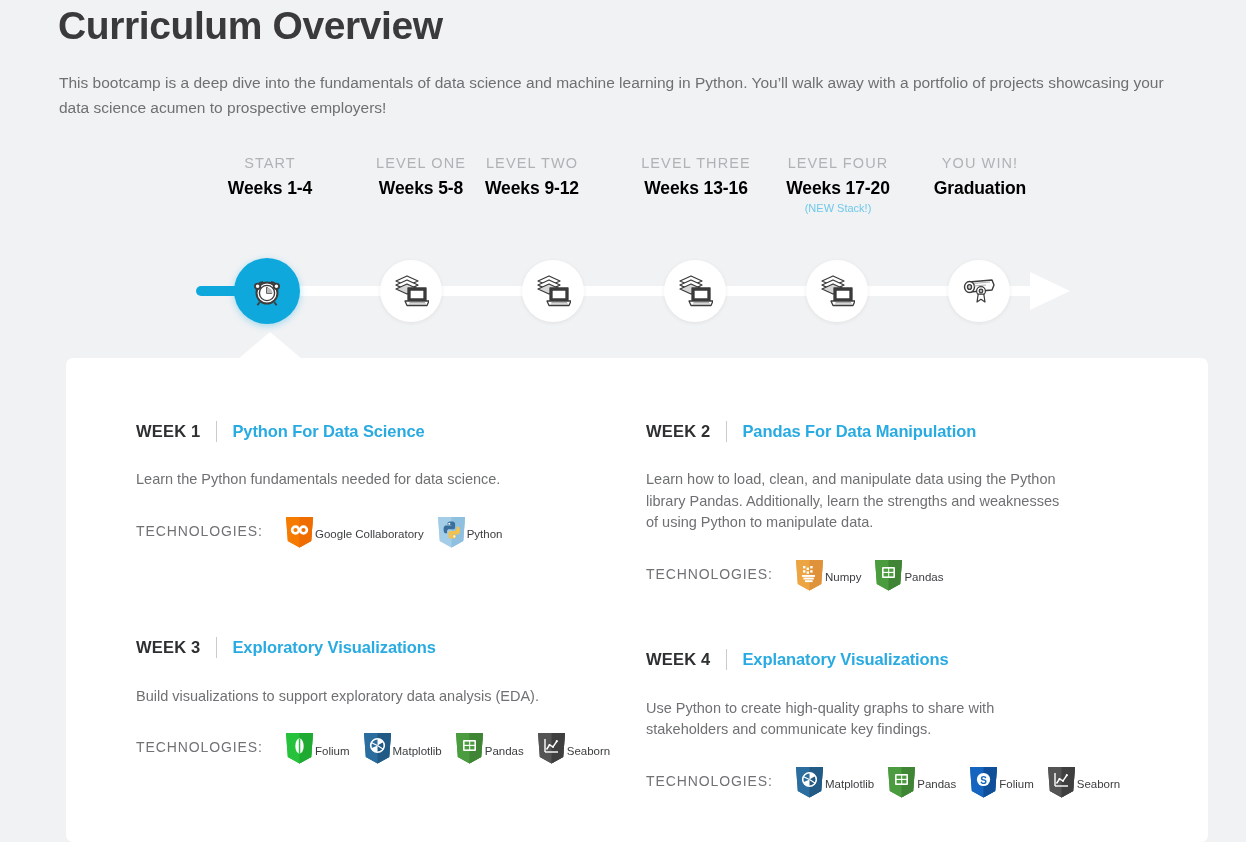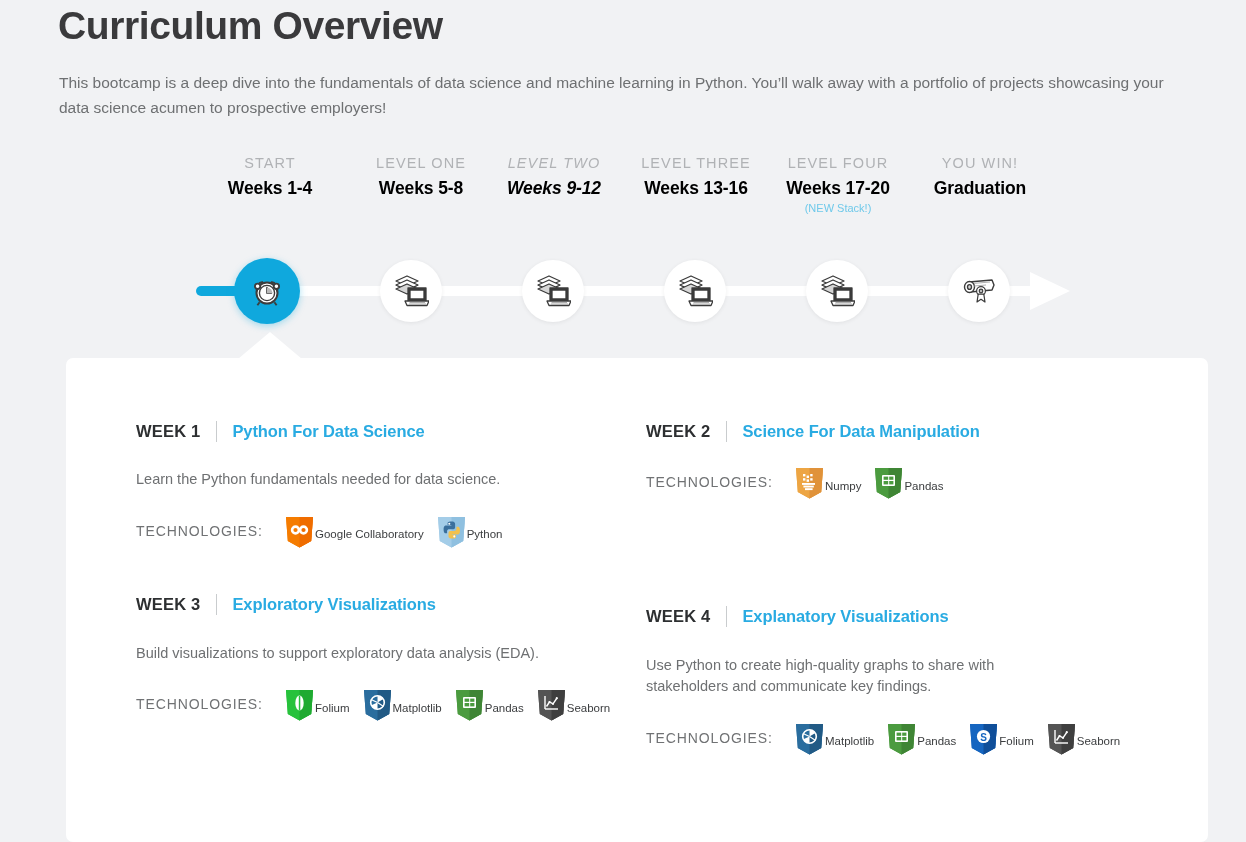--- a/index.html
+++ b/index.html
@@ -131,21 +131,21 @@
     <div class="track-arrow"></div>
     <div id="stages-host">
         <div class="stage" style="left: 185px;">
           <div class="stage-level">START</div>
      <div class="stage-weeks">Weeks 1-4</div>
         </div>
         <div class="stage" style="left: 336px;">
           <div class="stage-level">LEVEL ONE</div>
      <div class="stage-weeks">Weeks 5-8</div>
         </div>
-        <div class="stage" style="left: 469px; font-style: italic;">
+        <div class="stage" style="left: 447px;">
           <div class="stage-level">LEVEL TWO</div>
      <div class="stage-weeks">Weeks 9-12</div>
         </div>
         <div class="stage" style="left: 611px;">
           <div class="stage-level">LEVEL THREE</div>
      <div class="stage-weeks">Weeks 13-16</div>
         </div>
         <div class="stage" style="left: 753px;">
           <div class="stage-level">LEVEL FOUR</div>
      <div class="stage-weeks">Weeks 17-20</div>
@@ -327,22 +327,23 @@
   </svg>
        <div class="tech-name">Python</div>
      </div>
             </div>
      </div>
         </div>
         <div class="week-block" style="margin-top: 0px;">
           <div class="week-head">
        <span class="week-num">WEEK 2</span>
        <span class="week-divider"></span>
-       <span class="week-title">Science For Data Manipulation</span>
-     </div>
+       <span class="week-title">Pandas For Data Manipulation</span>
+     </div>
+     <div class="week-desc">Learn how to load, clean, and manipulate data using the Python library Pandas. Additionally, learn the strengths and weaknesses of using Python to manipulate data.</div>
      <div class="tech-row">
        <div class="tech-label">TECHNOLOGIES:</div>
        <div class="tech-items">
               <div class="tech-item">
        <svg class="shield" width="31" height="34" viewBox="0 0 31 34">
     <defs>
                     <linearGradient id="g_numpy-shield-icon_eda543" x1="0" y1="0" x2="1" y2="0">
       <stop offset="0" stop-color="#eda543"></stop>
                       <stop offset="0.5" stop-color="#eda543"></stop>
       <stop offset="0.5" stop-color="#e0923a"></stop>

